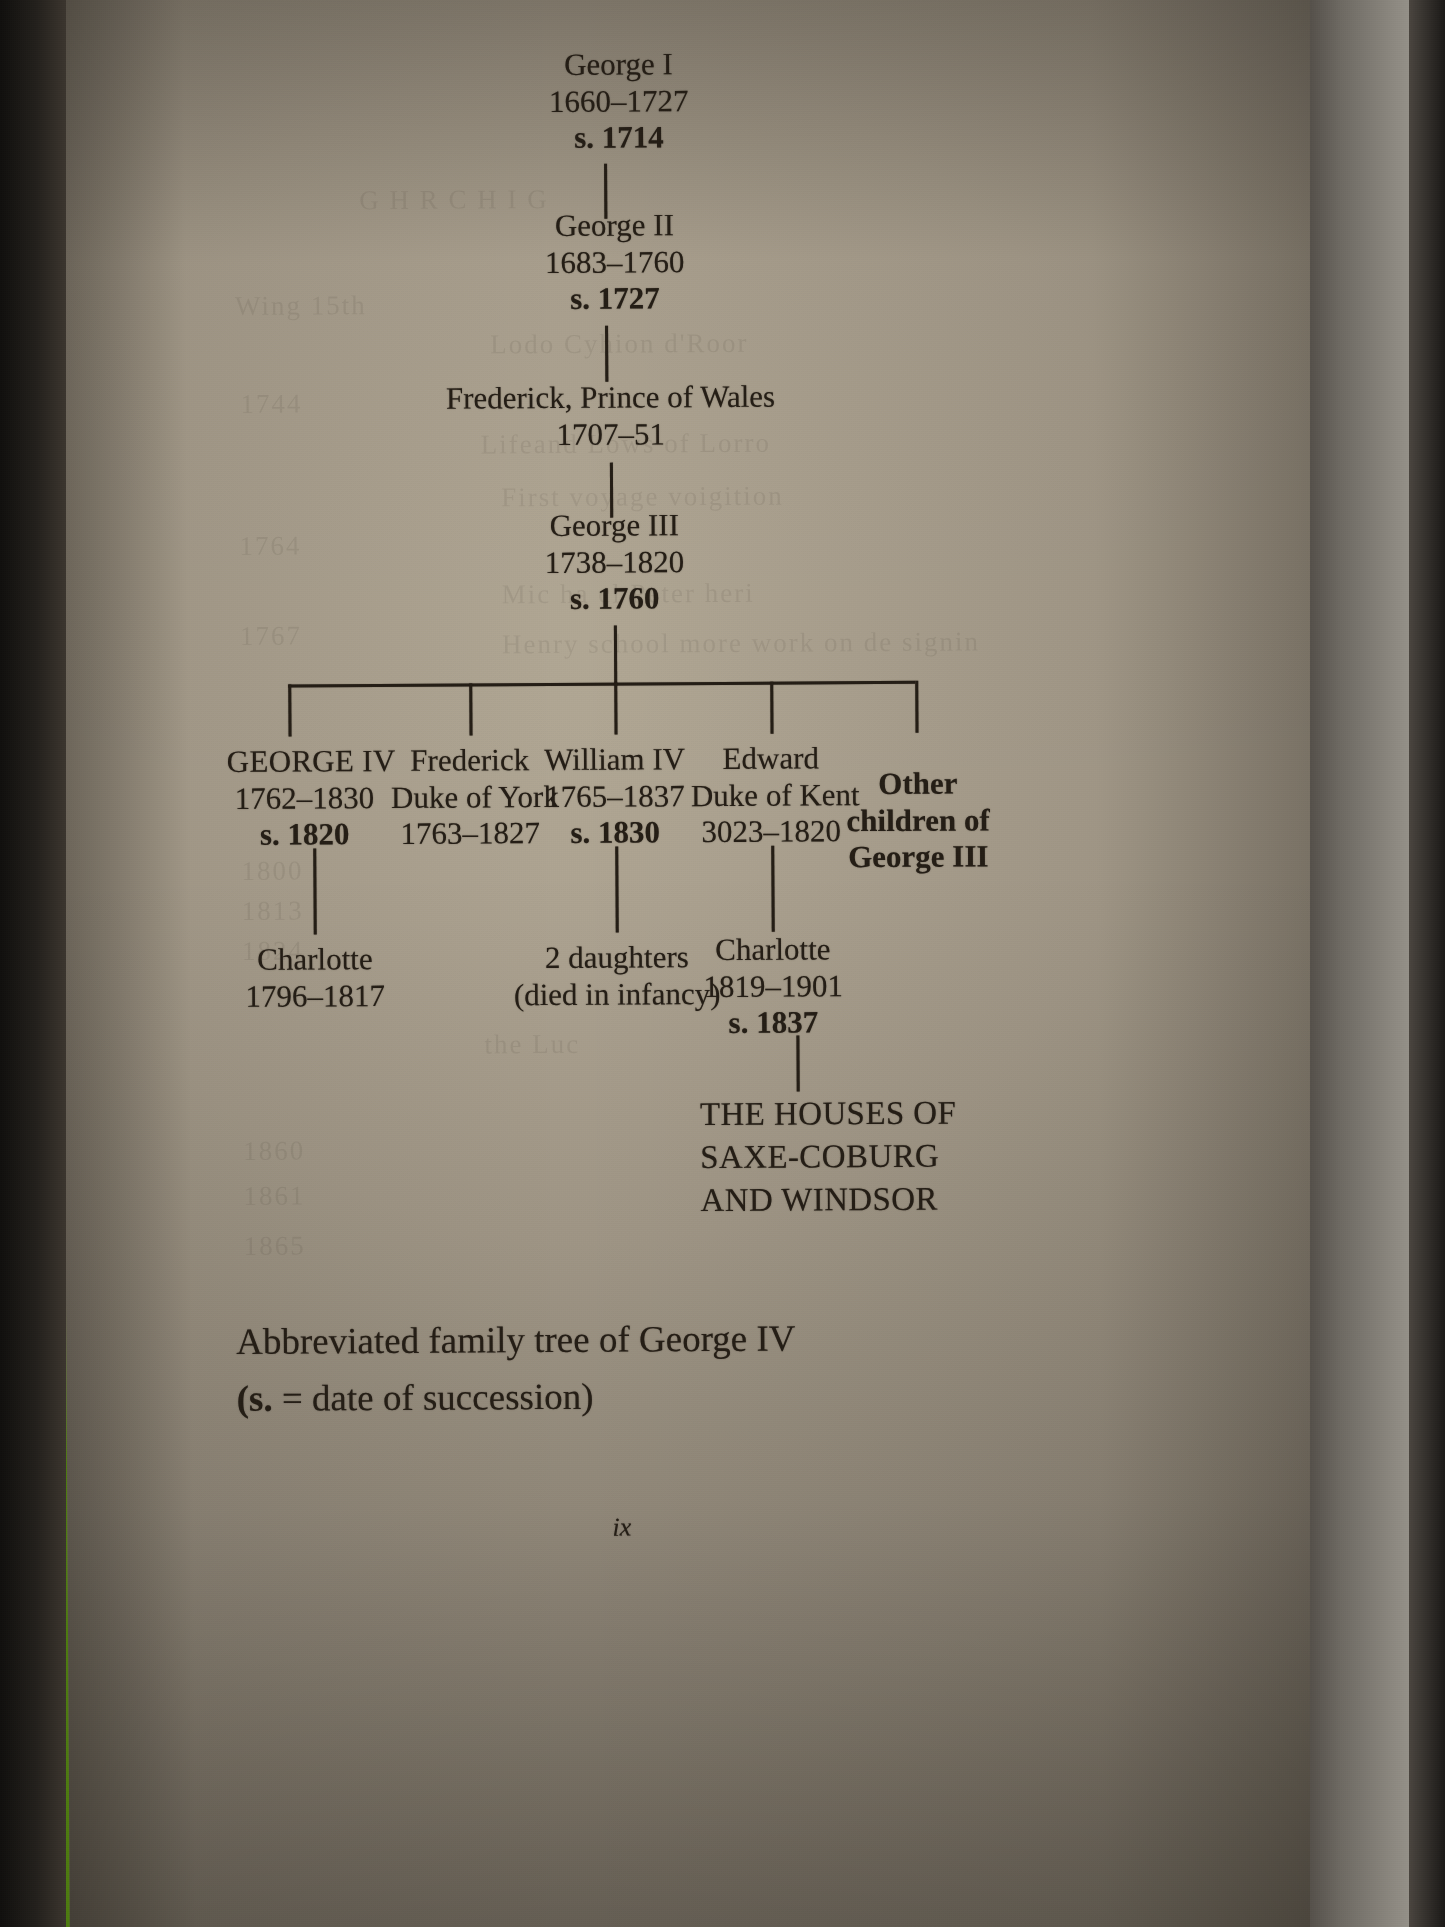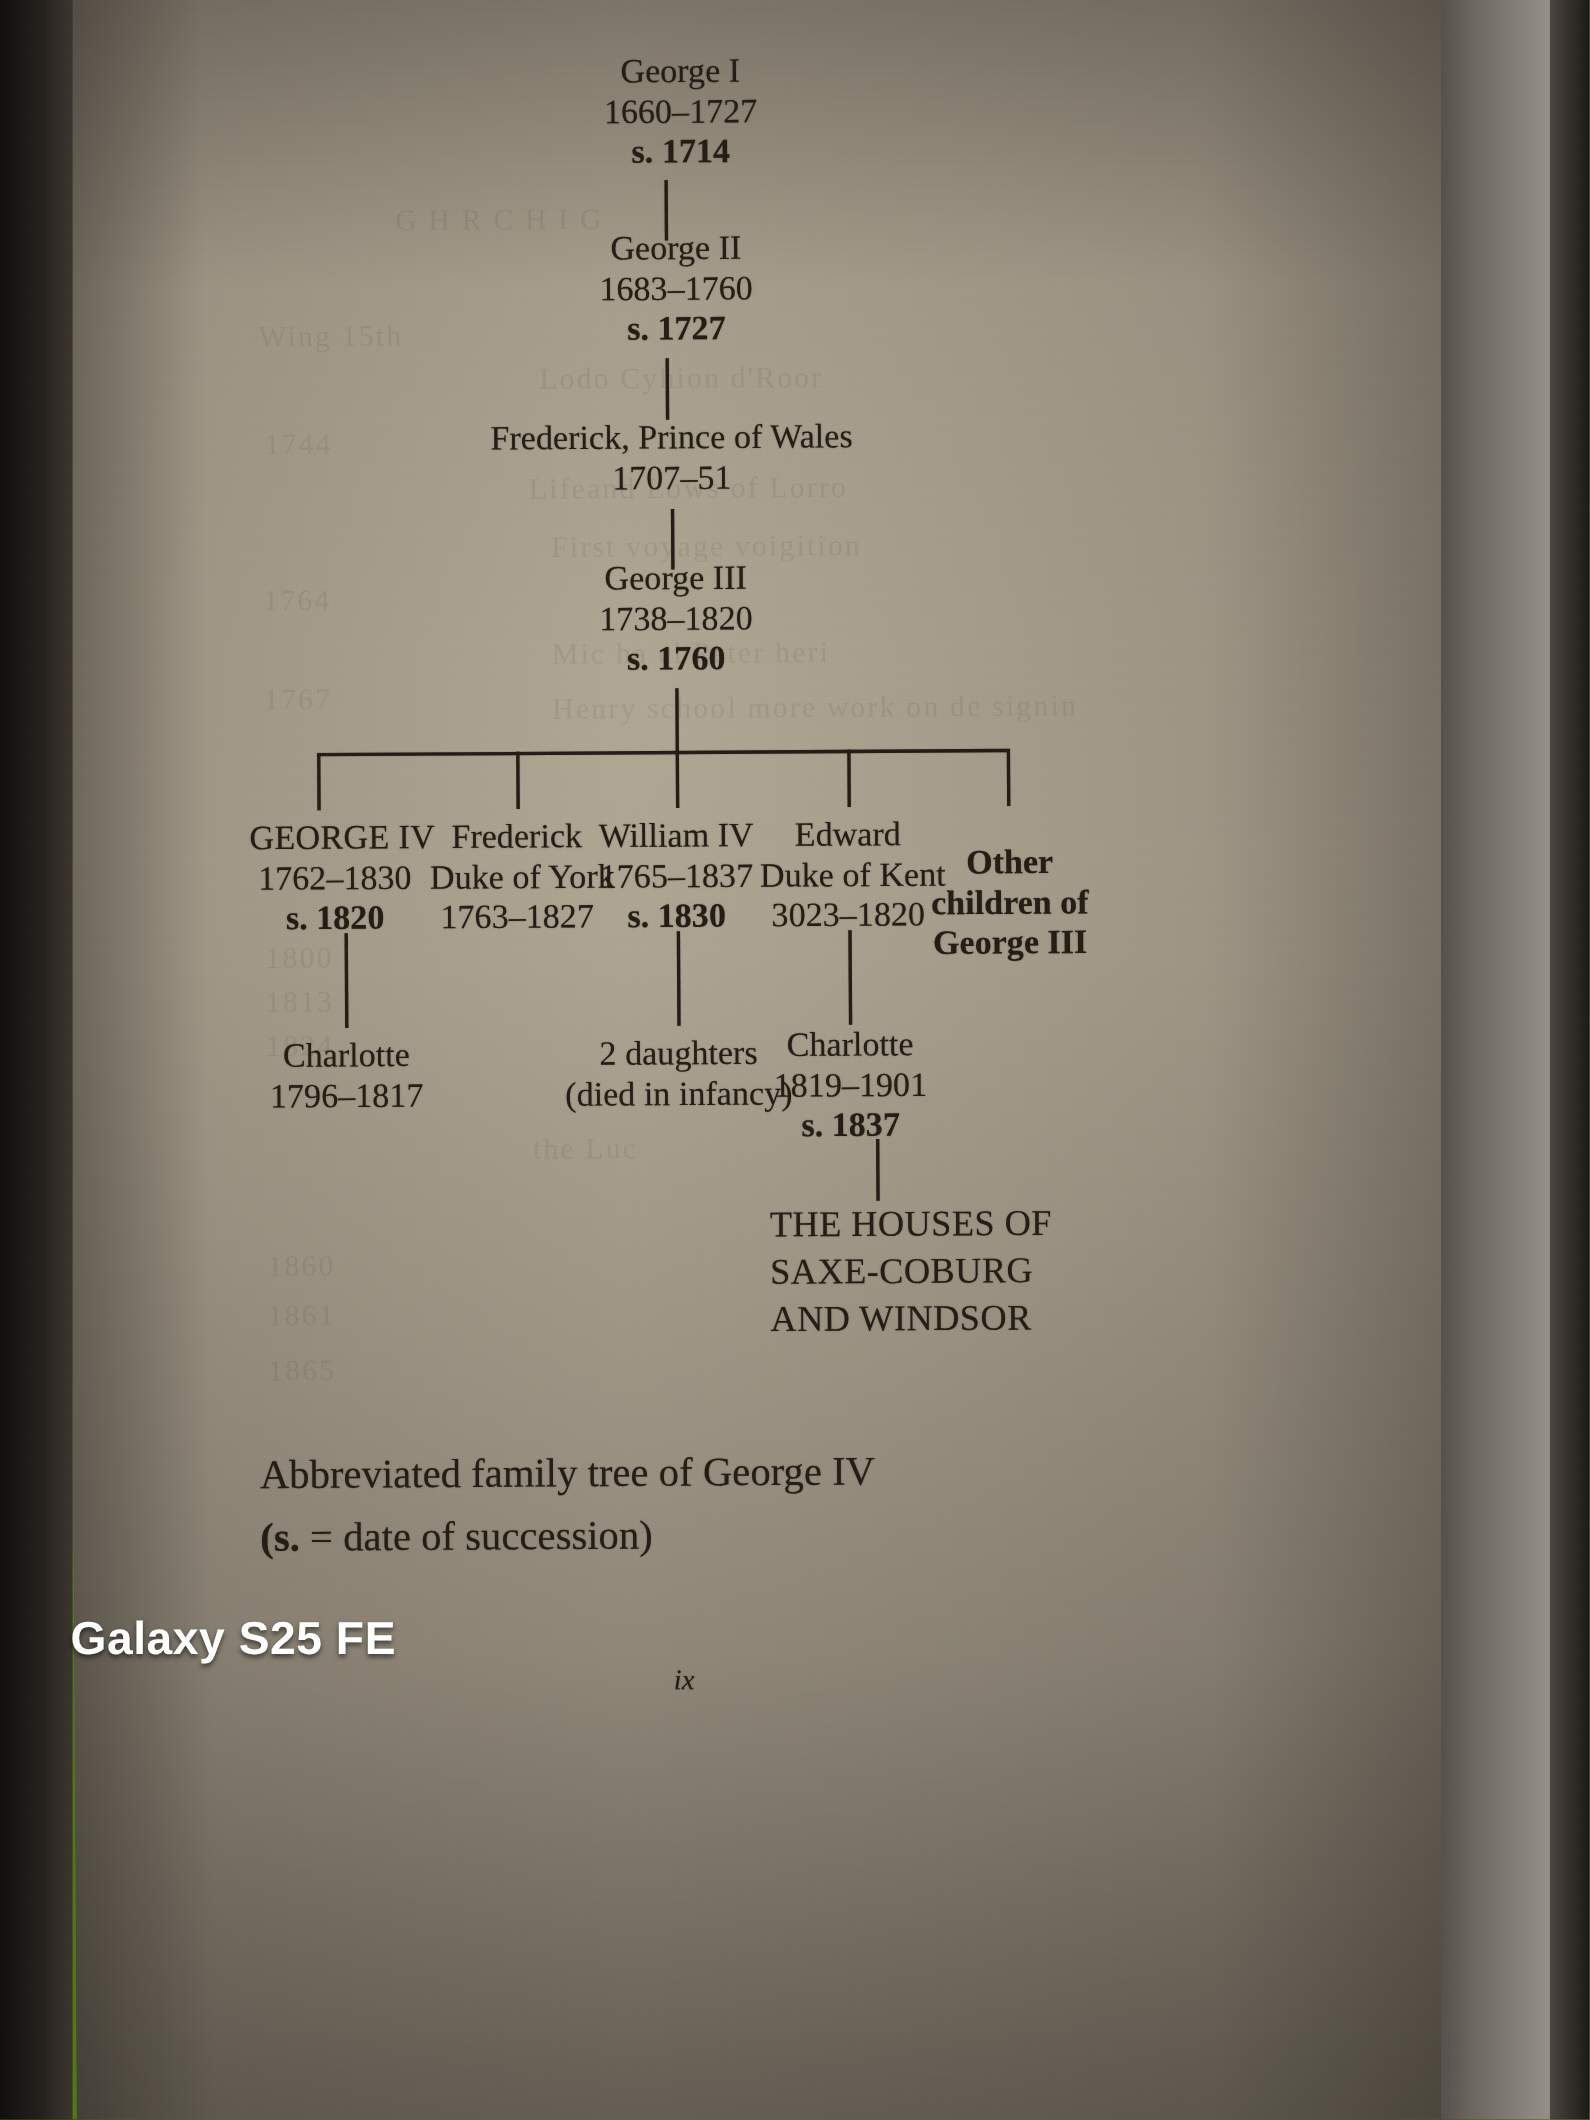--- a/index.html
+++ b/index.html
@@ -300,14 +300,13 @@
 
     <div class="folio" style="left:545px; top:1524px;">ix</div>
 
   </div>
 
   <div id="gutter-left"></div>
   <div id="gutter-right"></div>
   <div id="right-dark"></div>
   <div id="grain"></div>
 
-  <div id="watermark">Galaxy S25 FE</div>
 </div>
 
 </body></html>

